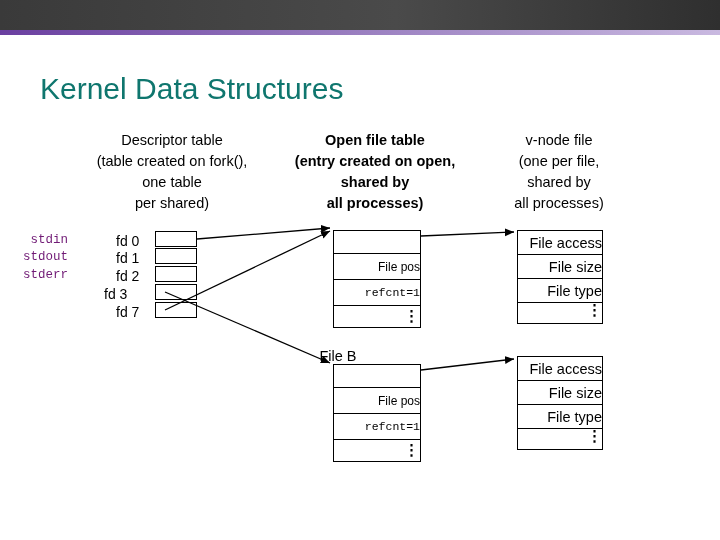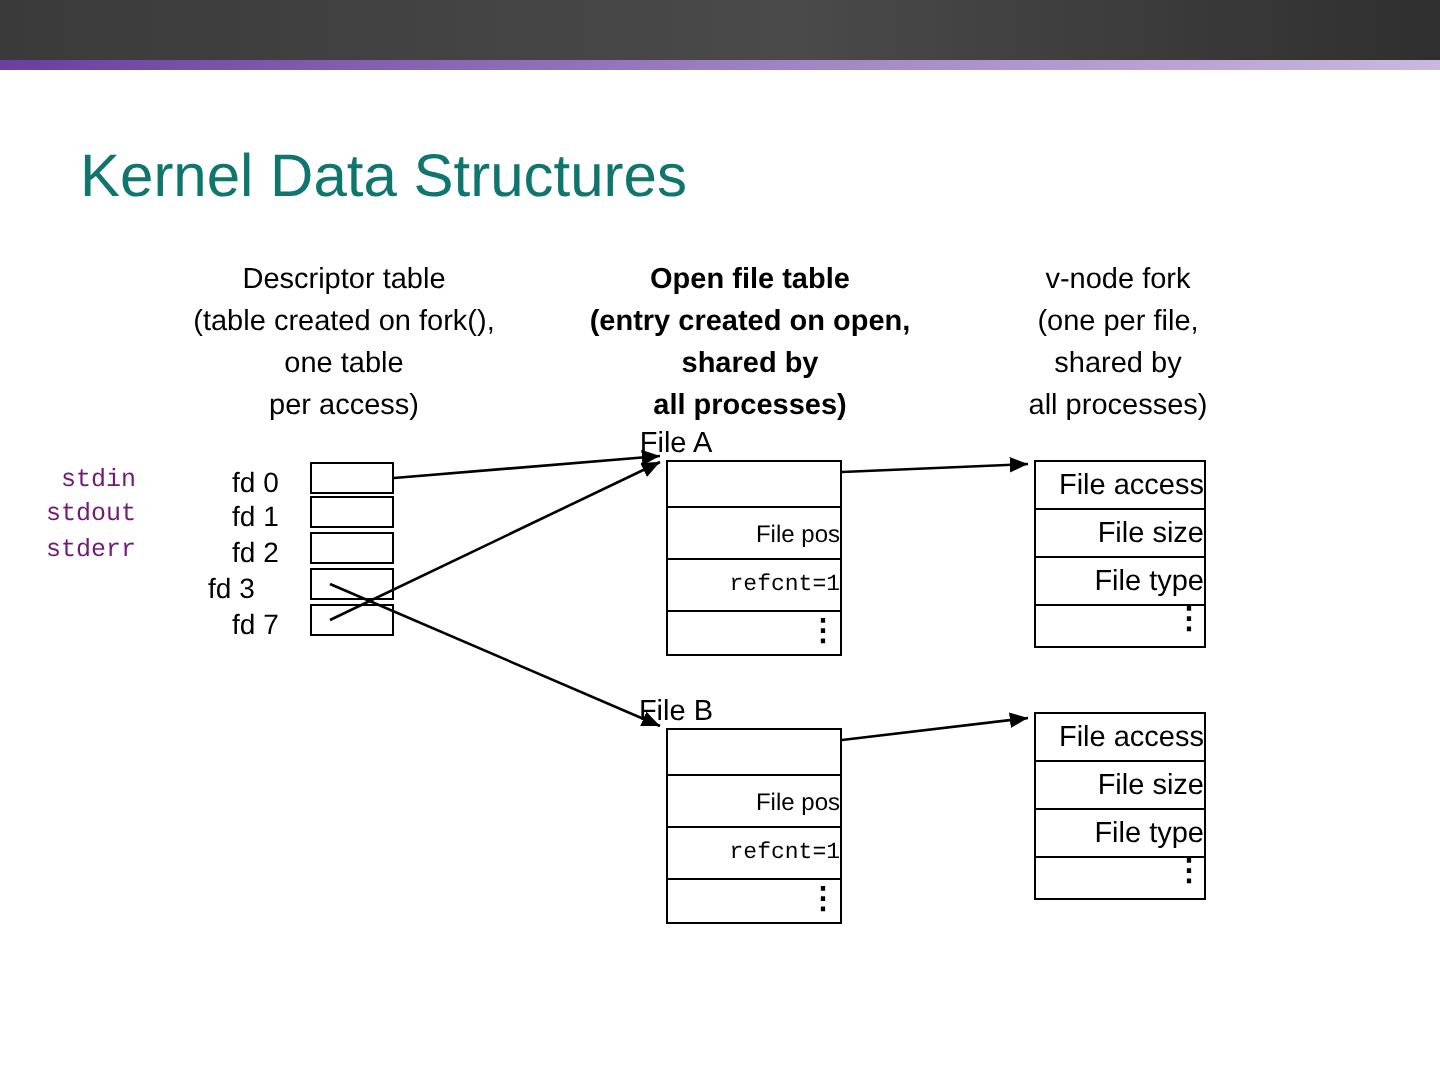--- a/index.html
+++ b/index.html
@@ -154,32 +154,32 @@
 
   <div class="topbar"></div>
   <div class="topbar-accent"></div>
 
   <div class="title">Kernel Data Structures</div>
 
   <div class="col-head" id="head-descriptor">
     <div>Descriptor table</div>
     <div>(table created on fork(),</div>
     <div>one table</div>
-    <div>per access)</div>
+    <div>per shared)</div>
   </div>
 
   <div class="col-head" id="head-openfile">
     <div>Open file table</div>
     <div>(entry created on open,</div>
     <div>shared by</div>
     <div>all processes)</div>
   </div>
 
   <div class="col-head" id="head-vnode">
-    <div>v-node fork</div>
+    <div>v-node file</div>
     <div>(one per file,</div>
     <div>shared by</div>
     <div>all processes)</div>
   </div>
 
   <div class="fd-stream" style="left:8px; top:233px;">stdin</div>
   <div class="fd-stream" style="left:8px; top:250px;">stdout</div>
   <div class="fd-stream" style="left:8px; top:268px;">stderr</div>
 
   <div class="fd-label" style="left:116px; top:233px;">fd 0</div>
@@ -187,21 +187,20 @@
   <div class="fd-label" style="left:116px; top:268px;">fd 2</div>
   <div class="fd-label" style="left:104px; top:286px;">fd 3</div>
   <div class="fd-label" style="left:116px; top:304px;">fd 7</div>
 
   <div class="fdbox" style="top:231px;"></div>
   <div class="fdbox" style="top:248px;"></div>
   <div class="fdbox" style="top:266px;"></div>
   <div class="fdbox" style="top:284px;"></div>
   <div class="fdbox" style="top:302px;"></div>
 
-  <div class="ft-title" style="left:283px; top:214px; width:110px;">File A</div>
   <div class="tbl" style="left:333px; top:230px; width:88px; height:98px;">
     <div class="row" style="height:23px;"></div>
     <div class="row r-filepos">File pos</div>
     <div class="row r-refcnt">refcnt=1</div>
     <div class="row r-dots">⋮</div>
   </div>
 
   <div class="ft-title" style="left:283px; top:348px; width:110px;">File B</div>
   <div class="tbl" style="left:333px; top:364px; width:88px; height:98px;">
     <div class="row" style="height:23px;"></div>

